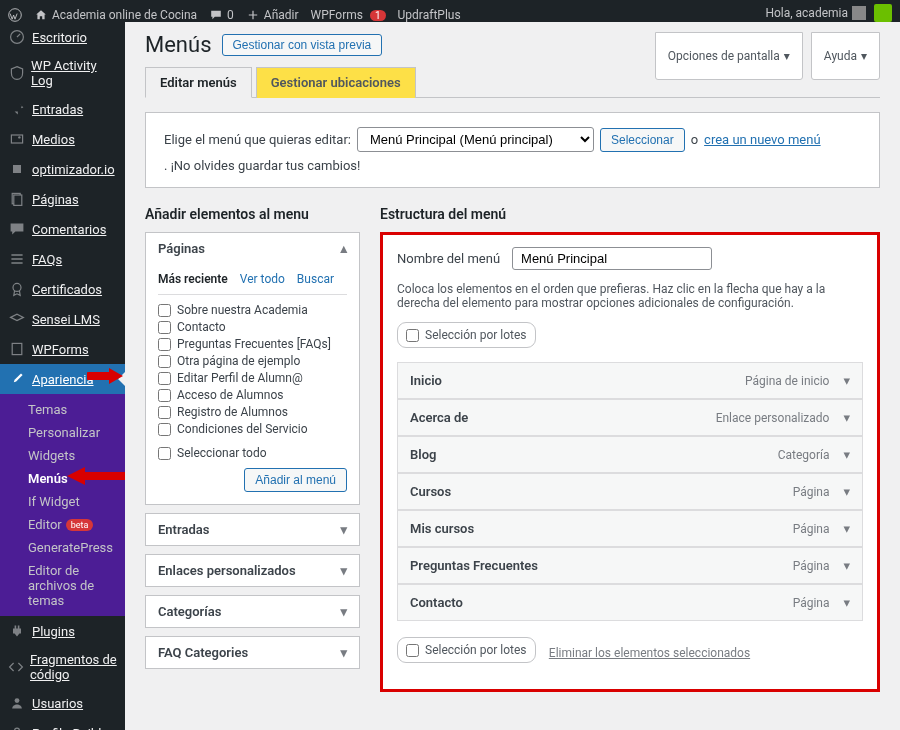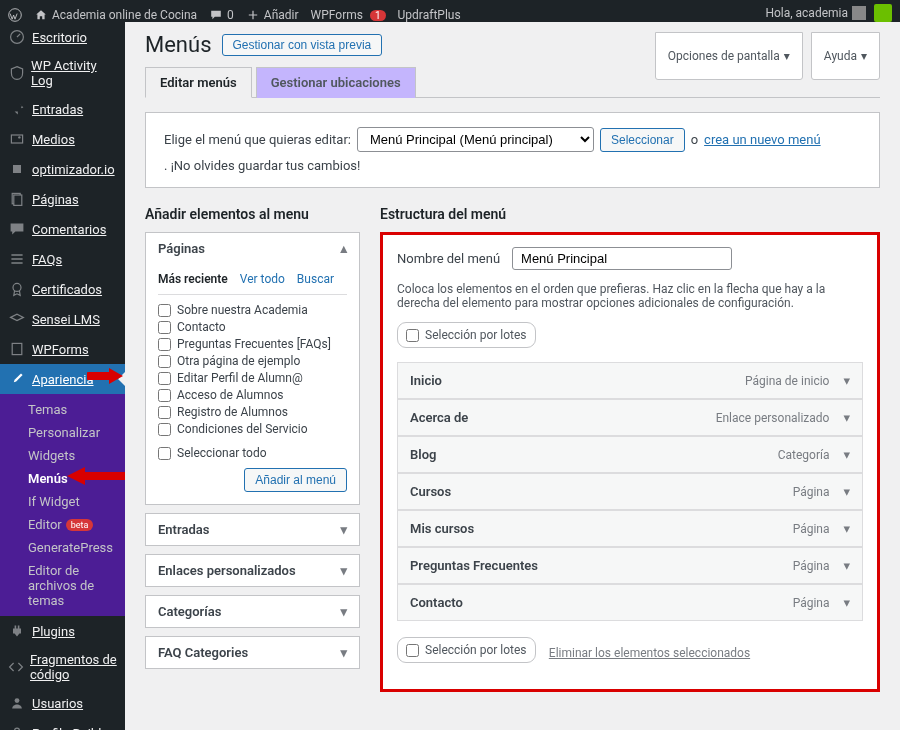--- a/index.html
+++ b/index.html
@@ -32,21 +32,21 @@
 
 .content { flex: 1; padding: 10px 20px; overflow-y: auto; position: relative; }
 .content::-webkit-scrollbar { width: 0; }
 .page-header { display: flex; align-items: center; margin-bottom: 10px; }
 .page-title { font-size: 22px; font-weight: 400; color: #1d2327; }
 .page-action { margin-left: 10px; border: 1px solid #2271b1; color: #2271b1; background: #f6f7f7; padding: 3px 10px; border-radius: 3px; cursor: pointer; font-size: 12px; }
 .screen-options { position: absolute; top: 10px; right: 20px; display: flex; gap: 8px; }
 .screen-option-btn { border: 1px solid #c3c4c7; background: #fff; padding: 16px 12px; border-radius: 0 0 3px 3px; font-size: 12px; cursor: pointer; color: #50575e; display: flex; align-items: center; gap: 4px; }
 
 .nav-tabs { border-bottom: 1px solid #c3c4c7; display: flex; }
-.nav-tab { padding: 7px 14px; border: 1px solid #c3c4c7; border-bottom: none; background: #c4b5fd; margin-bottom: -1px; margin-right: 4px; cursor: pointer; color: #50575e; font-weight: 600; font-size: 13px; }
+.nav-tab { padding: 7px 14px; border: 1px solid #c3c4c7; border-bottom: none; background: #fde047; margin-bottom: -1px; margin-right: 4px; cursor: pointer; color: #50575e; font-weight: 600; font-size: 13px; }
 .nav-tab.active { background: #f0f0f1; border-bottom: 1px solid #f0f0f1; color: #1d2327; }
 
 .select-bar { border: 1px solid #c3c4c7; background: #fff; padding: 14px 18px; margin-top: 14px; display: flex; align-items: center; gap: 6px; flex-wrap: wrap; font-size: 13px; }
 .select-bar select { padding: 3px 24px 3px 8px; border: 1px solid #8c8f94; border-radius: 3px; background: #fff; font-size: 13px; }
 .select-bar a { color: #2271b1; text-decoration: underline; }
 
 .columns { display: flex; gap: 20px; margin-top: 18px; }
 .col-left { width: 215px; }
 .col-right { flex: 1; }
 
@@ -65,21 +65,21 @@
 .check-item { display: flex; align-items: center; gap: 6px; font-size: 12px; }
 .check-item input { margin: 0; }
 
 .select-all-row { display: flex; align-items: center; justify-content: space-between; margin-top: 8px; }
 
 .btn { border: 1px solid #2271b1; color: #2271b1; background: #f6f7f7; padding: 4px 10px; border-radius: 3px; cursor: pointer; font-size: 12px; }
 
 .red-box { border: 3px solid #d90000; padding: 12px 14px; background: #fff; }
 
 .name-row { display: flex; align-items: center; gap: 12px; margin-bottom: 12px; }
-.name-row input[type=text] { border: 1px solid #8c8f94; padding: 3px 8px; border-radius: 3px; width: 220px; font-size: 13px; }
+.name-row input[type=text] { border: 1px solid #8c8f94; padding: 3px 8px; border-radius: 3px; width: 200px; font-size: 13px; }
 
 .help-text { font-size: 12px; color: #50575e; margin-bottom: 12px; }
 
 .bulk-row { margin: 8px 0 14px; }
 .bulk-btn { border: 1px solid #c3c4c7; padding: 5px 8px; border-radius: 9px; display: inline-flex; align-items: center; gap: 6px; font-size: 12px; color: #50575e; }
 .bulk-link { color: #787c82; text-decoration: underline; font-size: 12px; margin-left: 10px; cursor: not-allowed; }
 
 .menu-list { display: flex; flex-direction: column; }
 .menu-li { border: 1px solid #dcdcde; background: #f6f7f7; display: flex; align-items: center; padding: 10px 12px; font-size: 13px; }
 .menu-li .label { font-weight: 600; }

